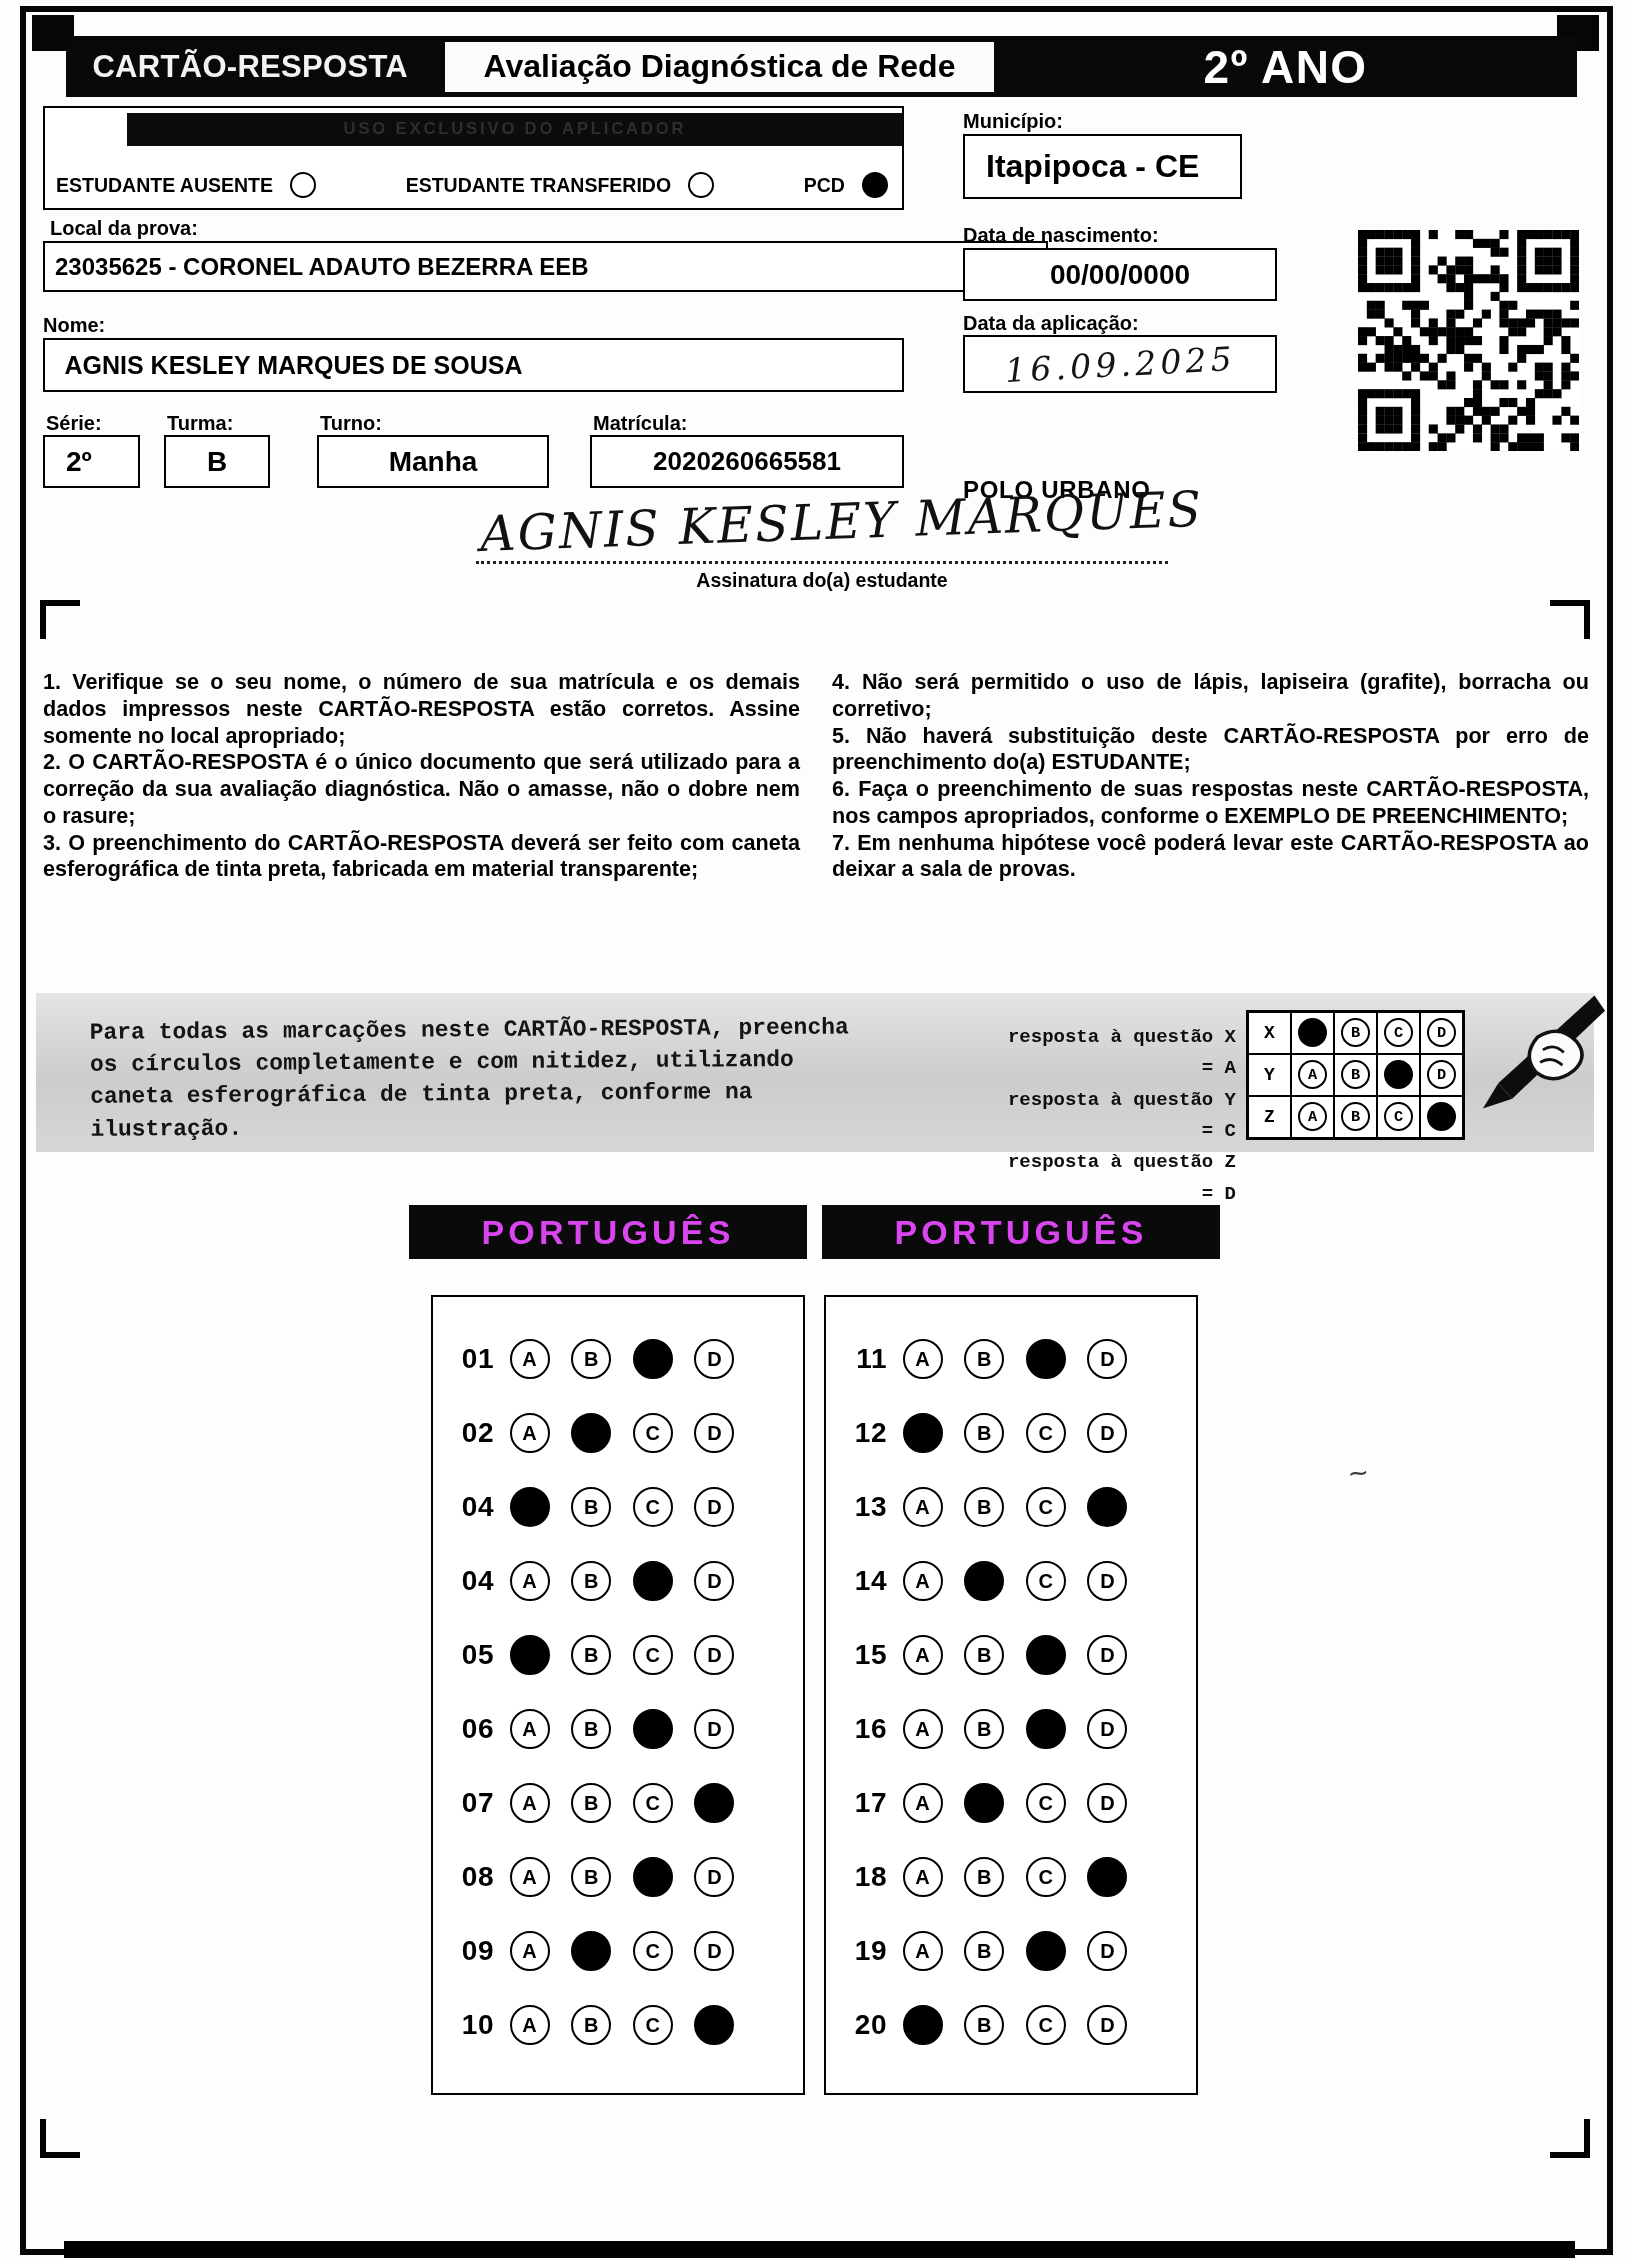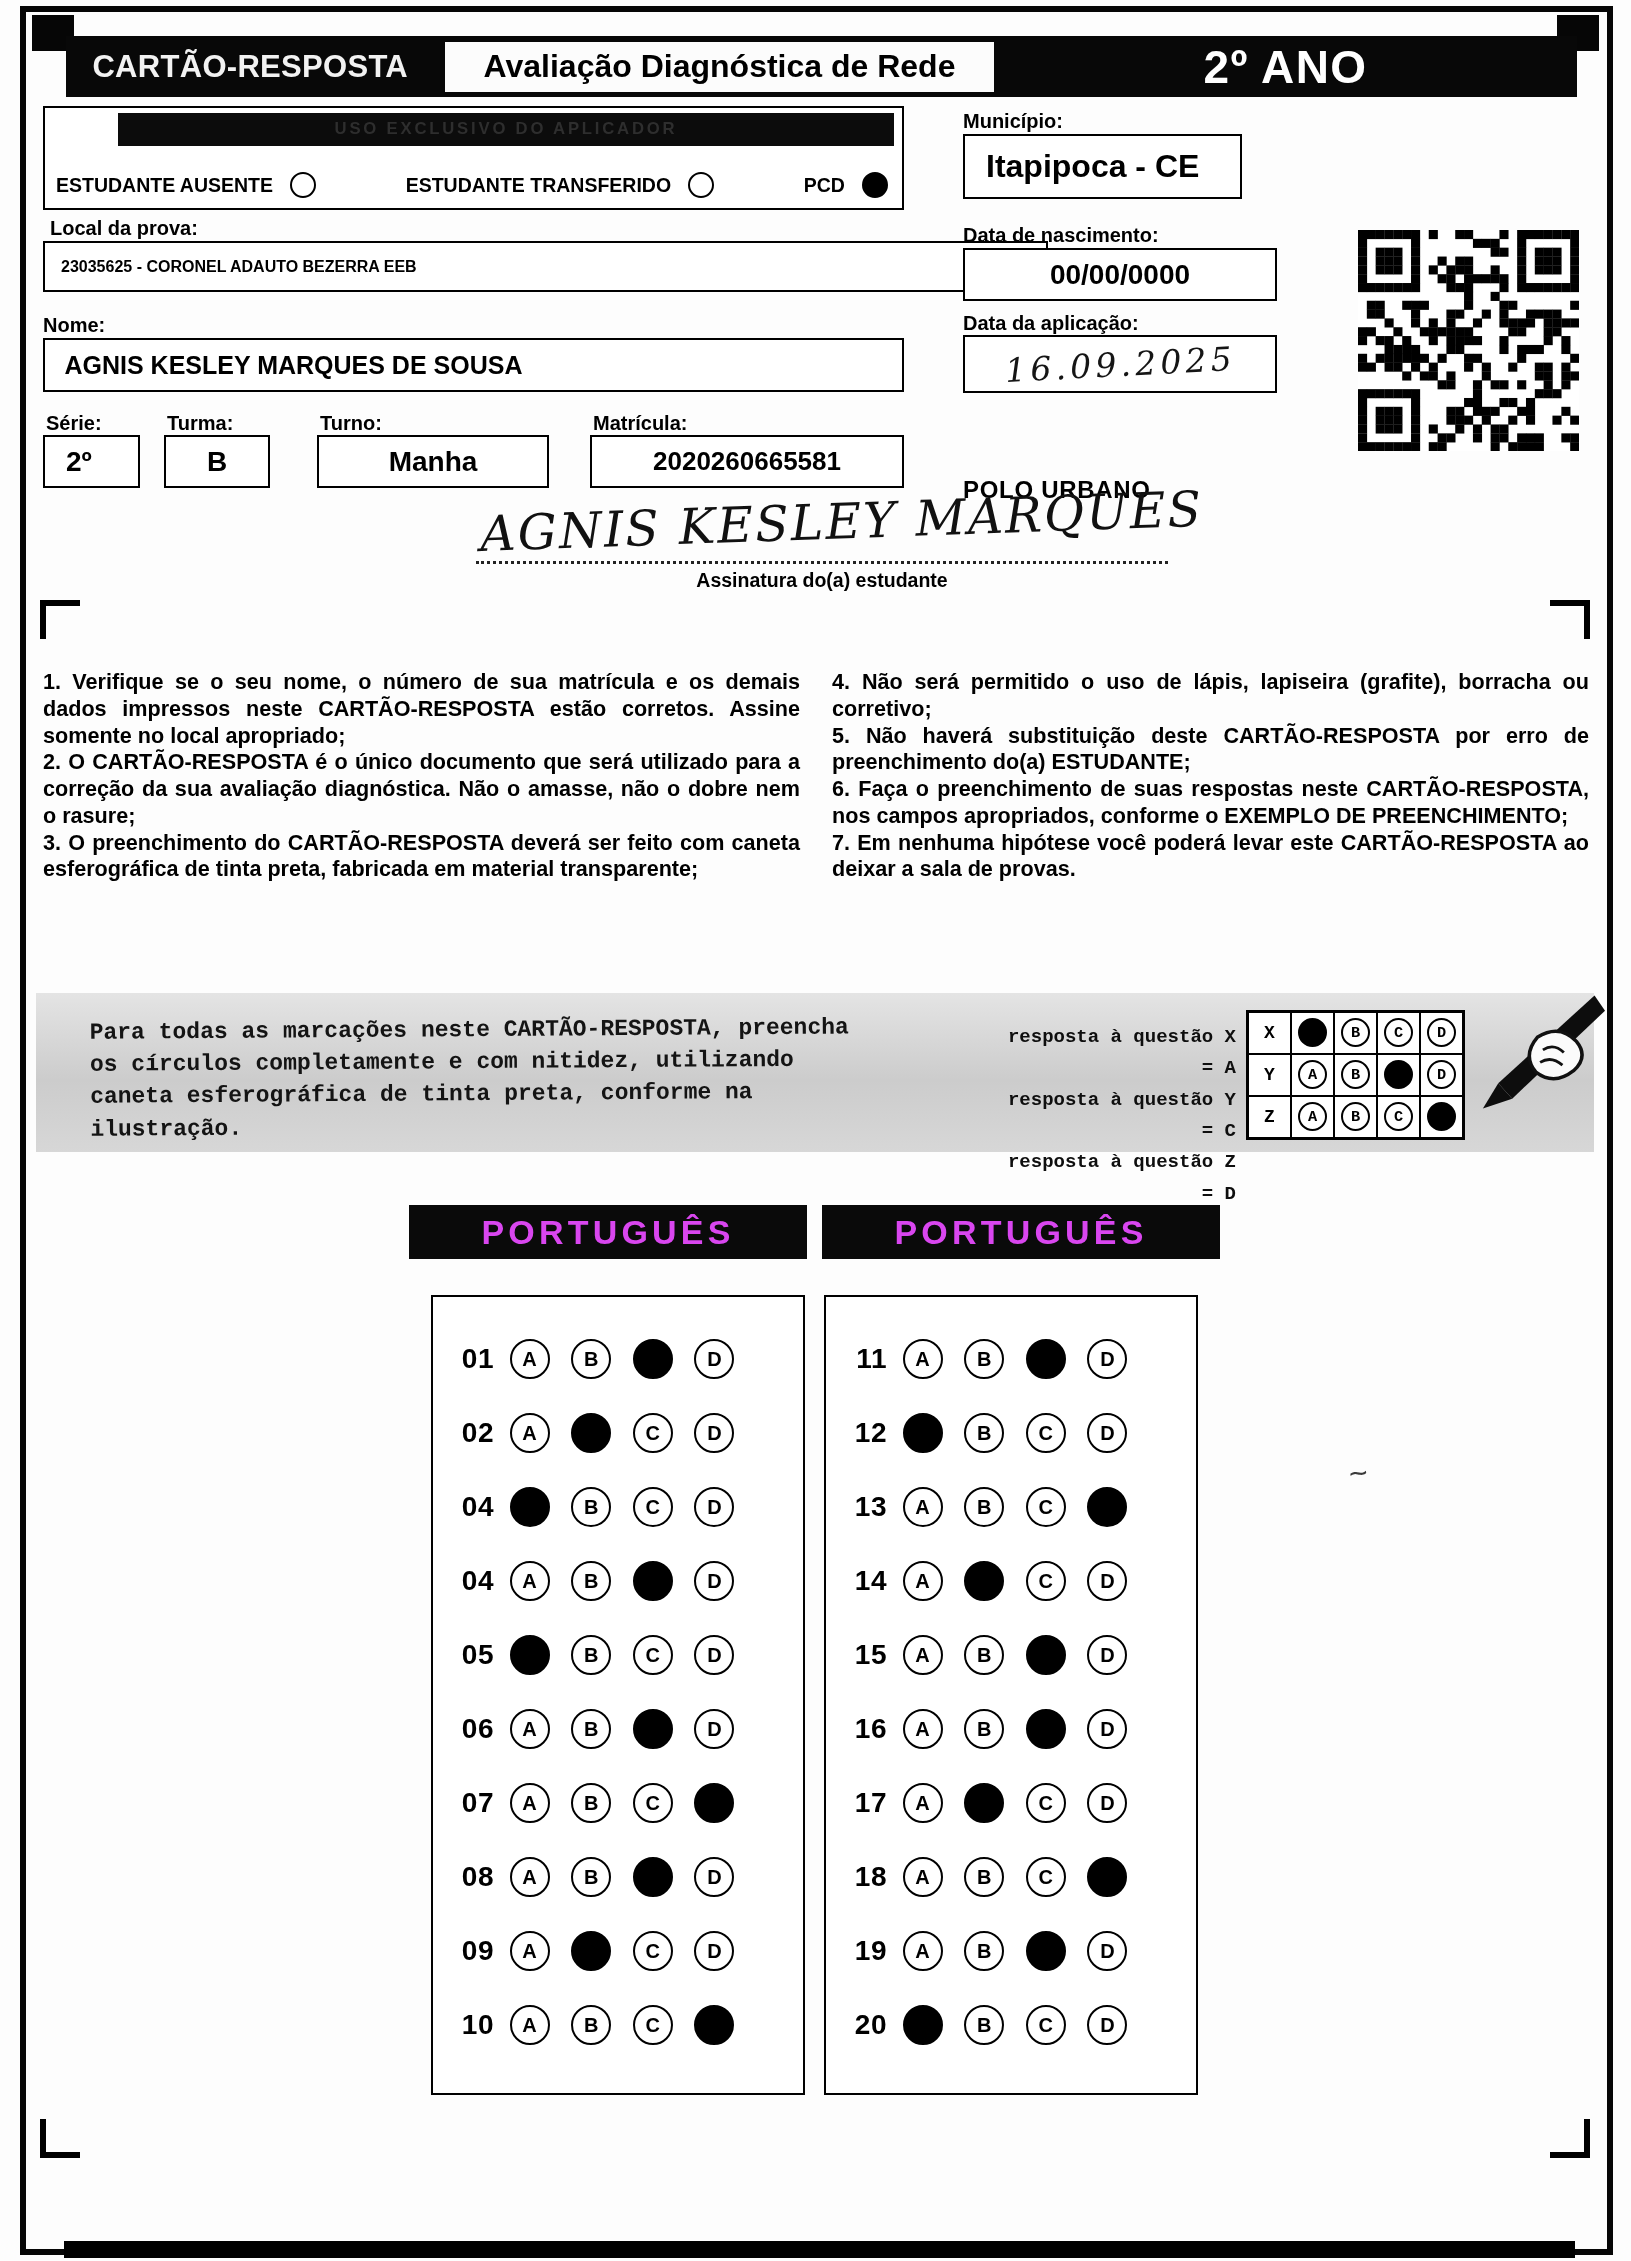--- a/index.html
+++ b/index.html
@@ -16,33 +16,33 @@
   .sq.tr { left:1557px; top:15.3px; }
 
   
   .header-bar { position:absolute; left:66px; top:36px; width:1511px; height:61px; background:#080808; display:flex; align-items:center; }
   .header-left { width:379px; padding-left:26.4px; color:#f2f2f2; font-size:31px; font-weight:700; letter-spacing:0.3px; }
   .header-center { width:549px; height:50px; background:#fcfcfc; color:#000; display:flex; align-items:center; justify-content:center; font-size:32px; font-weight:700; }
   .header-right { flex:1; text-align:center; color:#fff; font-size:46px; font-weight:700; letter-spacing:1.4px; }
 
   
   .status-box { position:absolute; left:43px; top:106px; width:861px; height:104px; border:2.1px solid #000; background:#fff; }
-  .reserved-bar { position:absolute; left:73px; top:4.9px; width:776px; height:33px; background:#0c0c0c; color:#2e2e2e; font-size:16.7px; font-weight:700; letter-spacing:2.8px; display:flex; align-items:center; justify-content:center; }
+  .reserved-bar { position:absolute; left:82px; top:4.9px; width:776px; height:33px; background:#0c0c0c; color:#2e2e2e; font-size:16.7px; font-weight:700; letter-spacing:2.8px; display:flex; align-items:center; justify-content:center; }
   .status-row { position:absolute; left:11px; right:14px; bottom:9.7px; display:flex; align-items:center; justify-content:space-between; }
   .status-option { display:flex; align-items:center; gap:16.7px; }
   .status-label { font-size:19.5px; font-weight:700; }
   .status-circle { width:26.4px; height:26.4px; border:2.1px solid #000; border-radius:50%; background:#fff; flex:none; }
   .status-circle.filled { background:#000; }
 
   
   .flabel { position:absolute; font-size:20px; font-weight:700; }
   .fbox { position:absolute; border:2.8px solid #000; background:#fff; display:flex; align-items:center; font-weight:700; }
 
   .lbl-local { left:50px; top:217px; }
-  .box-local { left:43px; top:241px; width:1005px; height:51px; font-size:16px; padding-left:16px; }
+  .box-local { left:43px; top:241px; width:1005px; height:51px; font-size:24px; padding-left:10px; }
   .lbl-nome { left:43px; top:314px; }
   .box-nome { left:43px; top:338px; width:861px; height:54px; font-size:25px; padding-left:19.5px; }
   .lbl-serie { left:46px; top:412px; }
   .box-serie { left:43px; top:435px; width:97px; height:53px; font-size:28px; padding-left:21px; }
   .lbl-turma { left:167px; top:412px; }
   .box-turma { left:164px; top:435px; width:106px; height:53px; font-size:28px; justify-content:center; }
   .lbl-turno { left:320px; top:412px; }
   .box-turno { left:317px; top:435px; width:232px; height:53px; font-size:28px; justify-content:center; }
   .lbl-matricula { left:593px; top:412px; }
   .box-matricula { left:590px; top:435px; width:314px; height:53px; font-size:26px; justify-content:center; }

